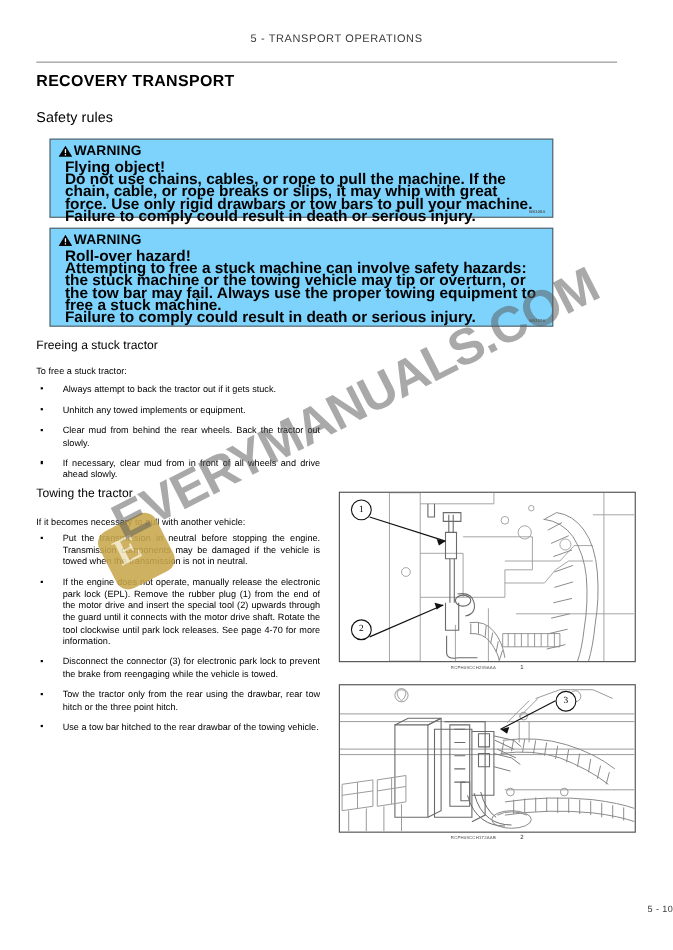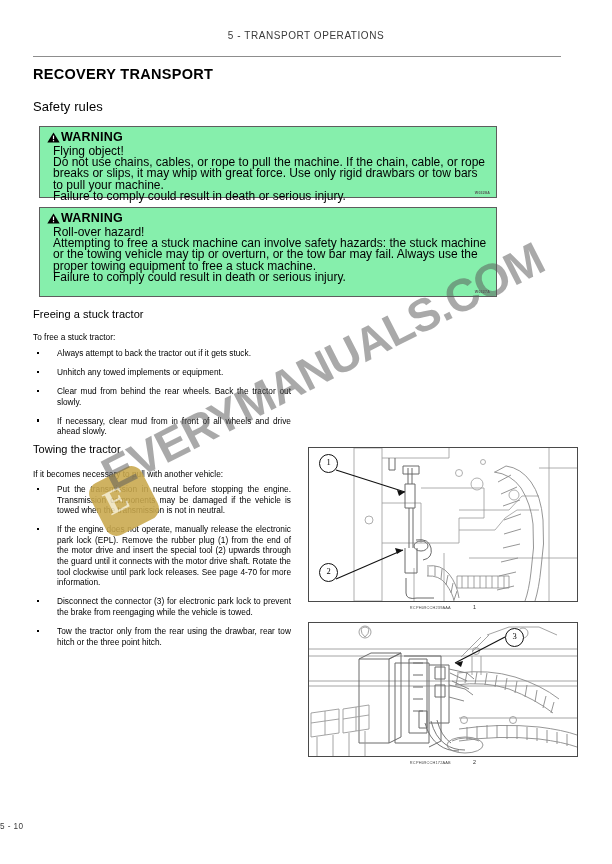--- a/index.html
+++ b/index.html
@@ -51,25 +51,25 @@
     top: 99px;
     left: 33px;
     font-size: 13px;
     font-weight: normal;
     letter-spacing: 0.1px;
   }
 
   
   .warnbox {
     position: absolute;
-    left: 39px;
+    left: 45px;
     width: 458px;
     border: 1.3px solid #5d5d5d;
     box-sizing: border-box;
-    background: #86efac;
+    background: #7dd3fc;
   }
   #warnbox-1 { top: 126px; height: 72px; }
   #warnbox-2 { top: 207px; height: 90px; }
 
   .warn-head {
     display: flex;
     align-items: center;
     padding: 3px 0 1px 7px;
   }
   .warn-tri {
@@ -78,22 +78,22 @@
     margin-right: 1px;
     flex: none;
   }
   .warn-word {
     font-size: 12.5px;
     font-weight: bold;
     letter-spacing: 0.2px;
   }
   .warn-body {
     padding: 1px 9px 0 13px;
-    font-size: 12px;
-    font-weight: normal;
+    font-size: 14px;
+    font-weight: bold;
     line-height: 11.2px;
     letter-spacing: 0.005px;
   }
   .warn-body p { margin: 0; }
   .warn-code {
     position: absolute;
     right: 6px;
     bottom: 2px;
     font-size: 3.6px;
     font-weight: bold;
@@ -200,21 +200,21 @@
     font-family: "Liberation Serif", serif;
     z-index: 5;
   }
 
   
   .footer {
     position: absolute;
     top: 822px;
     left: 0;
     width: 612px;
-    text-align: left;
+    text-align: right;
     font-size: 8.2px;
     color: #3a3a3a;
     letter-spacing: 0.4px;
   }
 
   
   .watermark {
     position: absolute;
     left: 50px;
     top: 300px;
@@ -311,20 +311,21 @@
     <li><span class="dot"></span><span>If necessary, clear mud from in front of all wheels and drive ahead slowly.</span></li>
   </ul>
 
   <div class="sub-head" id="head-towing">Towing the tractor</div>
   <div class="lead" id="lead-towing">If it becomes necessary to pull with another vehicle:</div>
   <ul class="bullets" id="bullets-towing">
     <li><span class="dot"></span><span>Put the transmission in neutral before stopping the engine. Transmission components may be damaged if the vehicle is towed when the transmission is not in neutral.</span></li>
     <li><span class="dot"></span><span>If the engine does not operate, manually release the electronic park lock (EPL). Remove the rubber plug (1) from the end of the motor drive and insert the special tool (2) upwards through the guard until it connects with the motor drive shaft. Rotate the tool clockwise until park lock releases.  See page 4-70 for more information.</span></li>
     <li><span class="dot"></span><span>Disconnect the connector (3) for electronic park lock to prevent the brake from reengaging while the vehicle is towed.</span></li>
     <li><span class="dot"></span><span>Tow the tractor only from the rear using the drawbar, rear tow hitch or the three point hitch.</span></li>
+    <li><span class="dot"></span><span>Use a tow bar hitched to the rear drawbar of the towing vehicle.</span></li>
   </ul>
 
   <div class="figure" id="figure-1">
     <div class="fig-frame">
       <svg viewBox="0 0 268 153" width="268" height="153">
         <g stroke="#9a9a9a" stroke-width="0.8" fill="none">
           <rect x="45" y="0" width="28" height="153"></rect>
           <path d="M73 10 L140 10 L140 0"></path>
           <path d="M73 55 L112 55 L112 95 L73 95"></path>
           <path d="M112 40 L175 40 L175 70 L150 70 L150 95 L112 95"></path>

